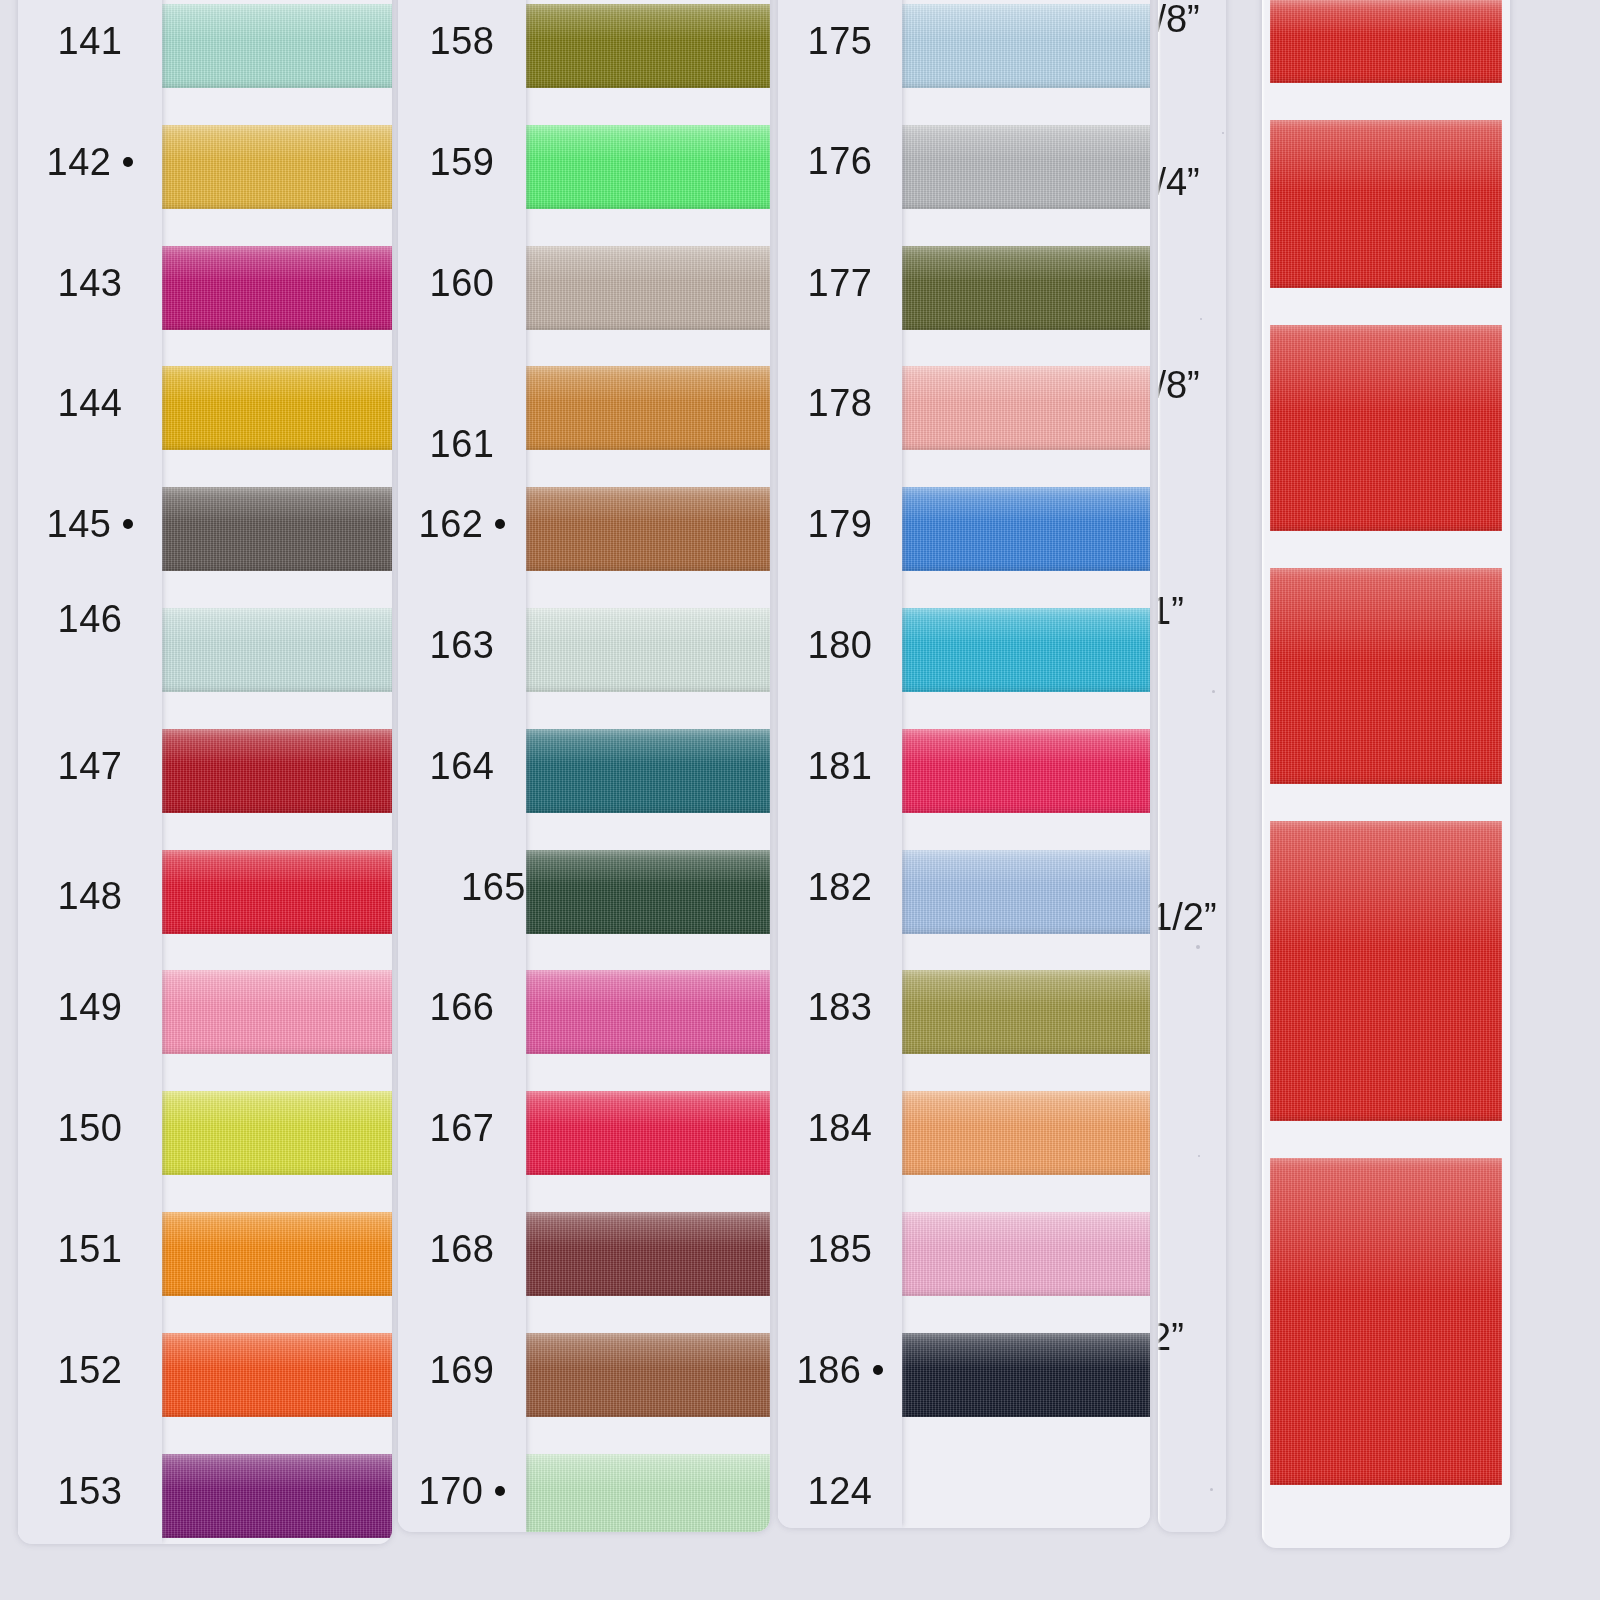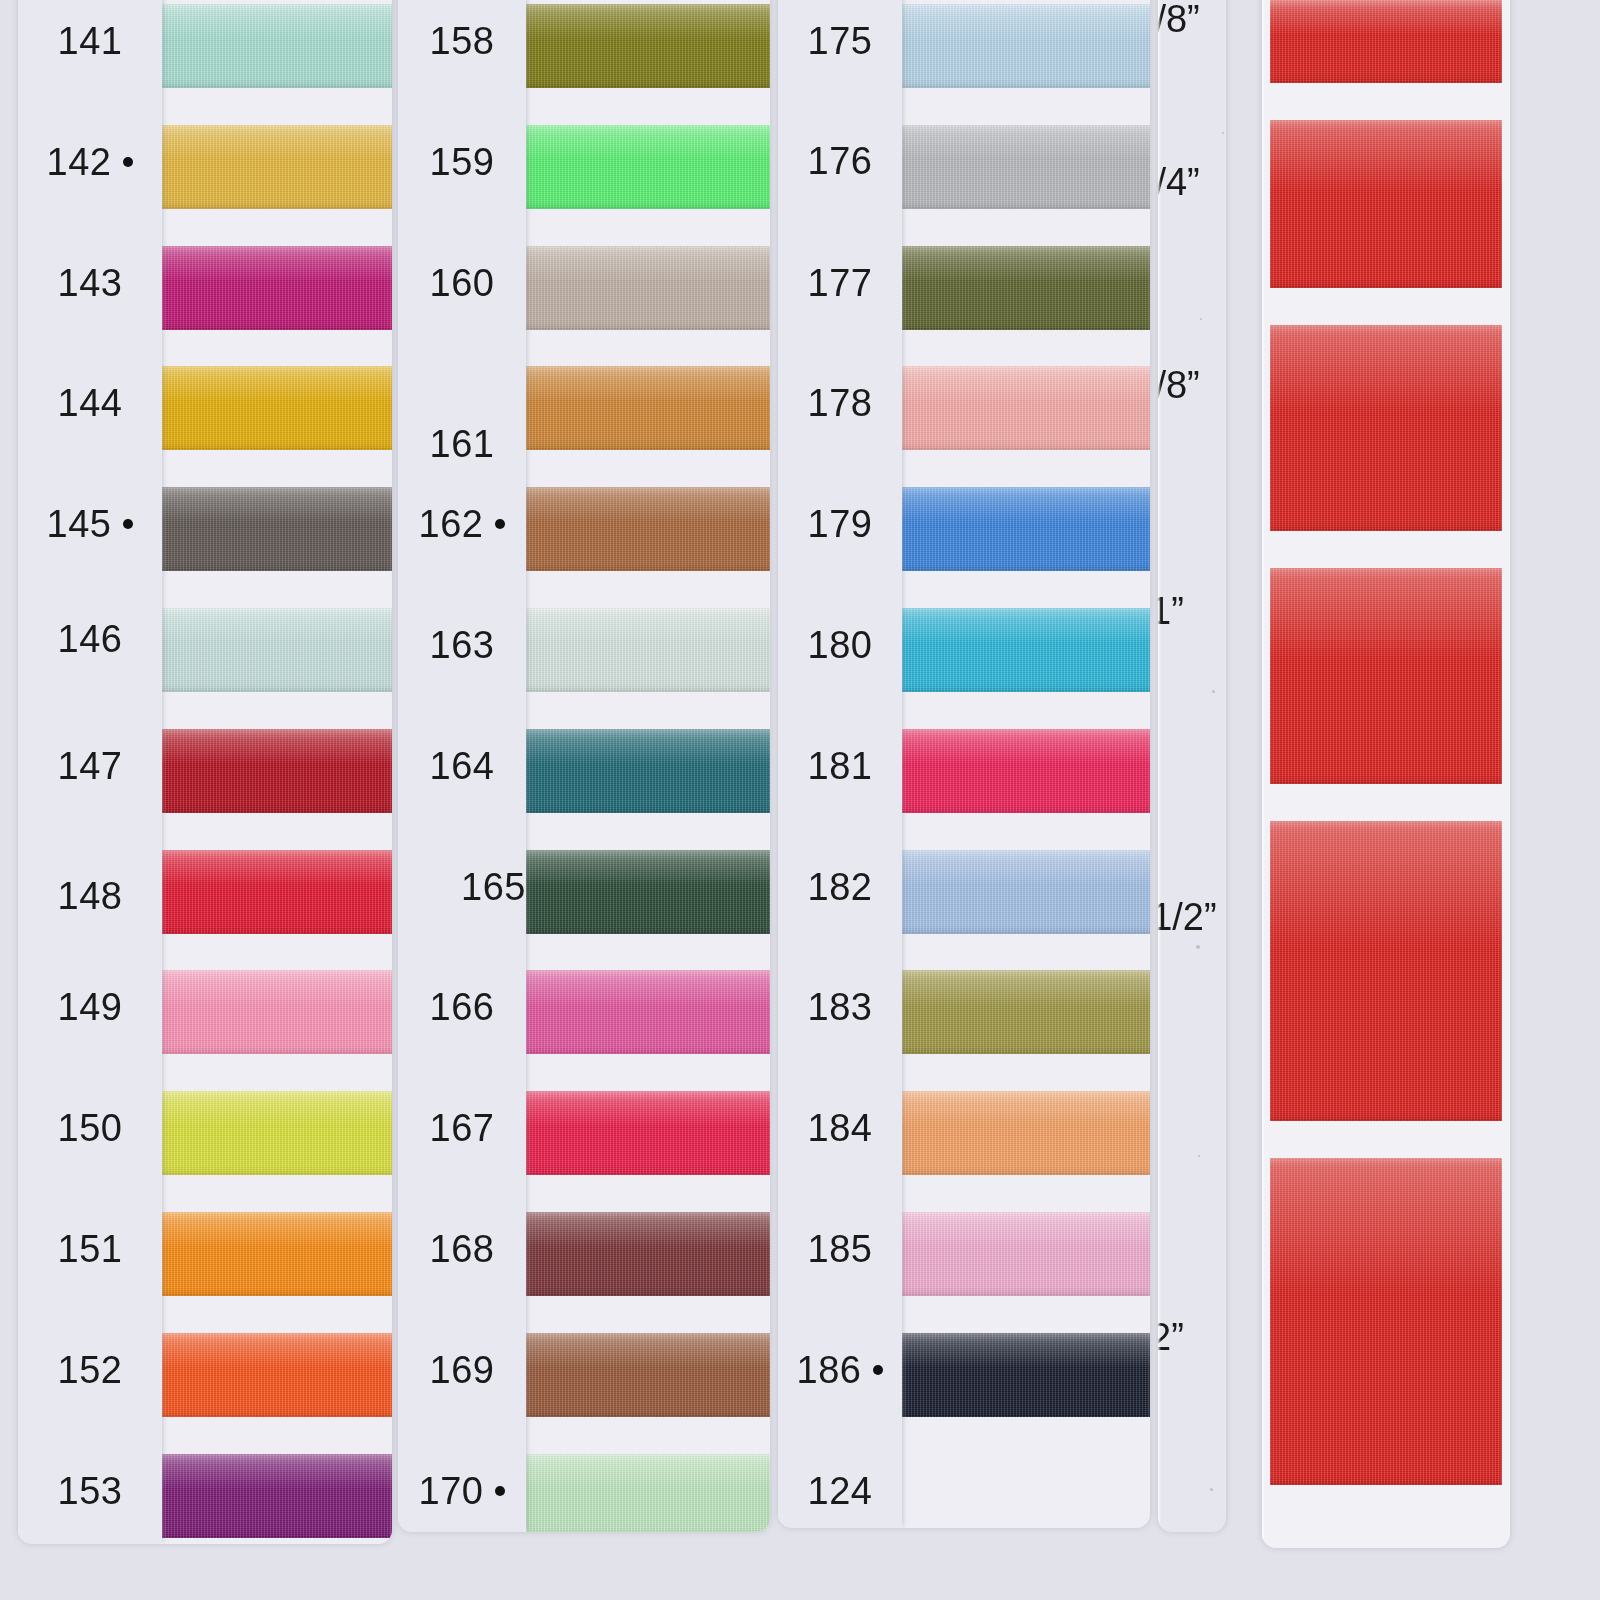--- a/index.html
+++ b/index.html
@@ -80,21 +80,21 @@
 </head>
 <body>
 
 <div class="card" style="left:18px;top:-14px;width:374px;height:1558px;">
   <div class="label-strip" style="width:144px;">
       <div class="num" style="top: 34px;">141</div>
       <div class="num" style="top: 154.8px;">142<span class="dot"></span></div>
       <div class="num" style="top: 275.6px;">143</div>
       <div class="num" style="top: 396.4px;">144</div>
       <div class="num" style="top: 517.2px;">145<span class="dot"></span></div>
-      <div class="num" style="top: 632px;">146</div>
+      <div class="num" style="top: 612px;">146</div>
       <div class="num" style="top: 758.8px;">147</div>
       <div class="num" style="top: 875px; margin-top: 14px;">148</div>
       <div class="num" style="top: 1000.4px;">149</div>
       <div class="num" style="top: 1121.2px;">150</div>
       <div class="num" style="top: 1242px;">151</div>
       <div class="num" style="top: 1362.8px;">152</div>
       <div class="num" style="top: 1483.6px;">153</div>
     </div>
   <div class="ribbon-col" style="left:144px;">
       <div class="ribbon" style="top: 18px; height: 84px; background-color: rgb(168, 221, 208);">

